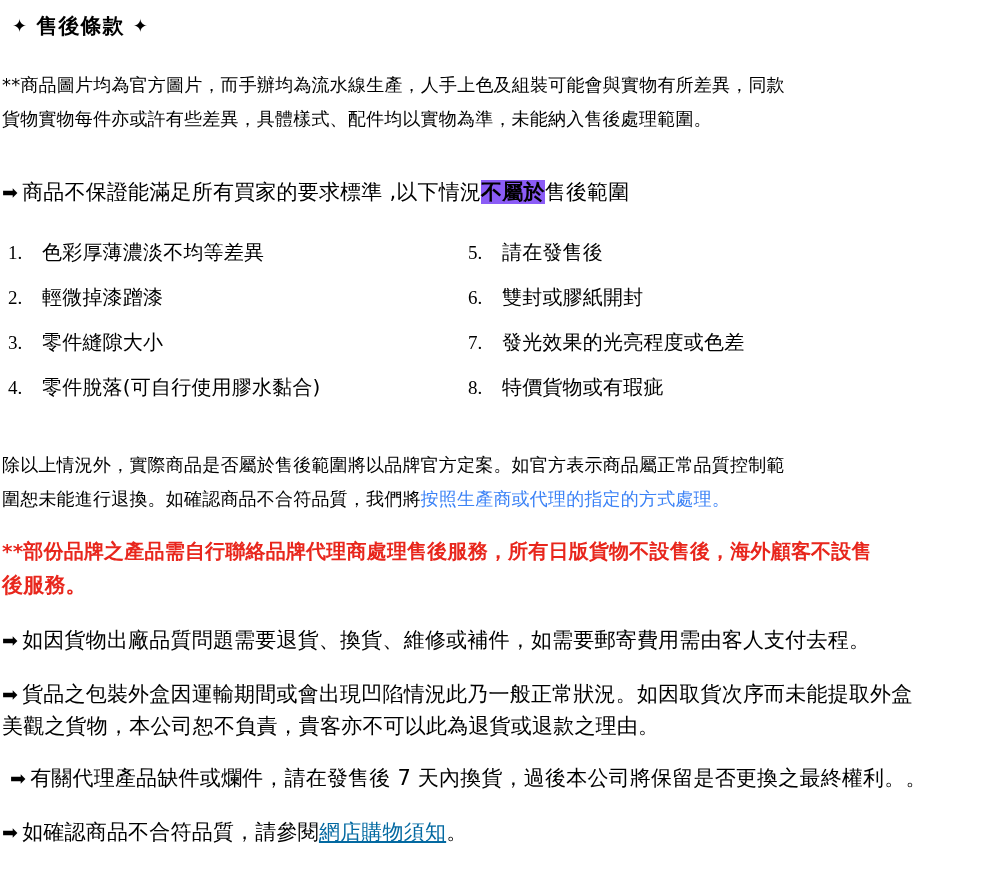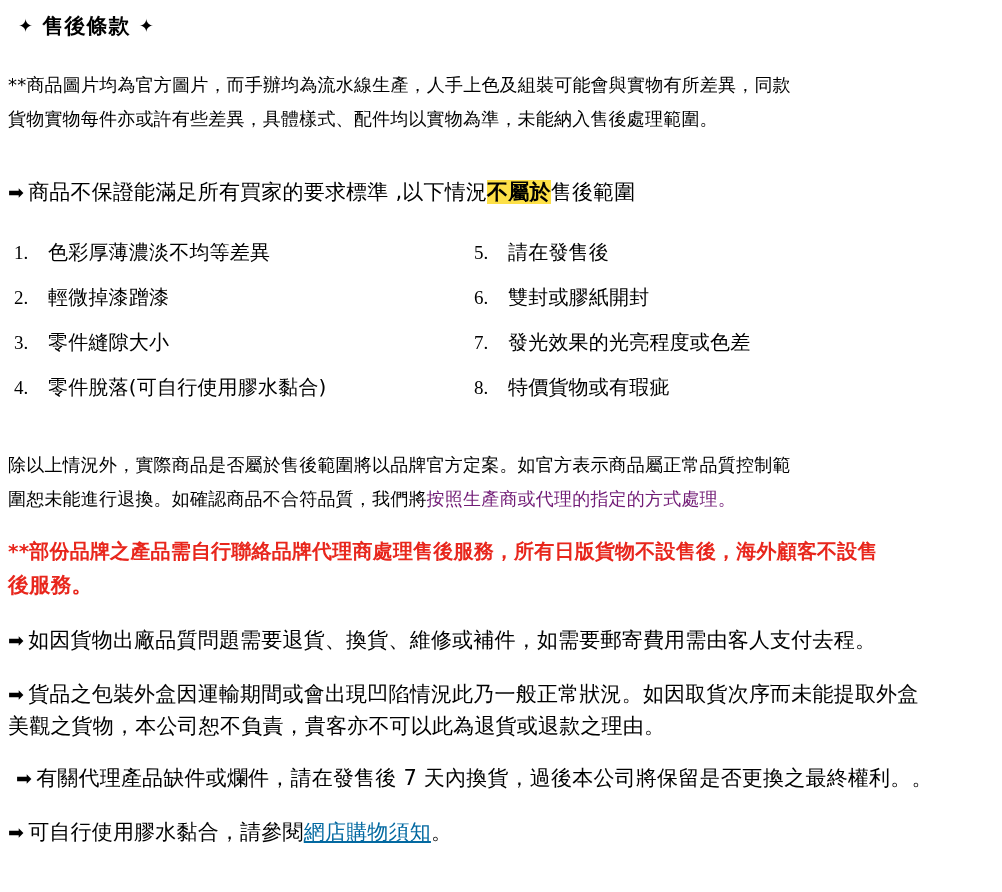--- a/index.html
+++ b/index.html
@@ -12,21 +12,21 @@
     background: #ffffff;
     font-family: "DejaVu Sans", "Liberation Sans", sans-serif;
     color: #000000;
     overflow: hidden;
   }
   .page {
     position: relative;
     width: 1002px;
     height: 632px;
     box-sizing: border-box;
-    padding: 8px 14px 0 6px;
+    padding: 8px 14px 0 0;
   }
   .title {
     font-size: 21px;
     font-weight: bold;
     letter-spacing: 1px;
     margin: 4px 0 0 12px;
     white-space: nowrap;
   }
   .title .star {
     font-size: 18px;
@@ -51,21 +51,21 @@
   }
   .arrow {
     font-size: 19px;
     margin-right: 4px;
   }
   .block-notcovered {
     margin-top: 40px;
     margin-left: 2px;
   }
   .hl {
-    background: #fde047;
+    background: #8b5cf6;
     font-weight: bold;
   }
   .lists {
     display: flex;
     margin-top: 22px;
     margin-left: 8px;
   }
   .list-col {
     width: 440px;
   }
@@ -86,21 +86,21 @@
   }
   .list-txt {
     letter-spacing: 0.2px;
   }
   .block-after {
     margin-top: 38px;
     margin-left: 2px;
     margin-right: 2px;
   }
   .grey {
-    color: #701a75;
+    color: #3b82f6;
   }
   .block-red {
     margin-top: 18px;
     margin-left: 2px;
     margin-right: 2px;
     color: #e8261c;
     font-weight: bold;
     font-size: 20px;
     line-height: 34px;
   }
@@ -213,17 +213,17 @@
   </div>
 
   <div class="block-agent">
     <p class="arrow-line">
       <span class="arrow">➡</span><span>有關代理產品缺件或爛件，請在發售後 7 天內換貨，過後本公司將保留是否更換之最終權利。。</span>
     </p>
   </div>
 
   <div class="block-more">
     <p class="arrow-line">
-      <span class="arrow">➡</span><span>可自行使用膠水黏合，請參閱</span><a class="link" href="#">網店購物須知</a><span>。</span>
+      <span class="arrow">➡</span><span>如確認商品不合符品質，請參閱</span><a class="link" href="#">網店購物須知</a><span>。</span>
     </p>
   </div>
 
 </div>
 
 </body></html>

